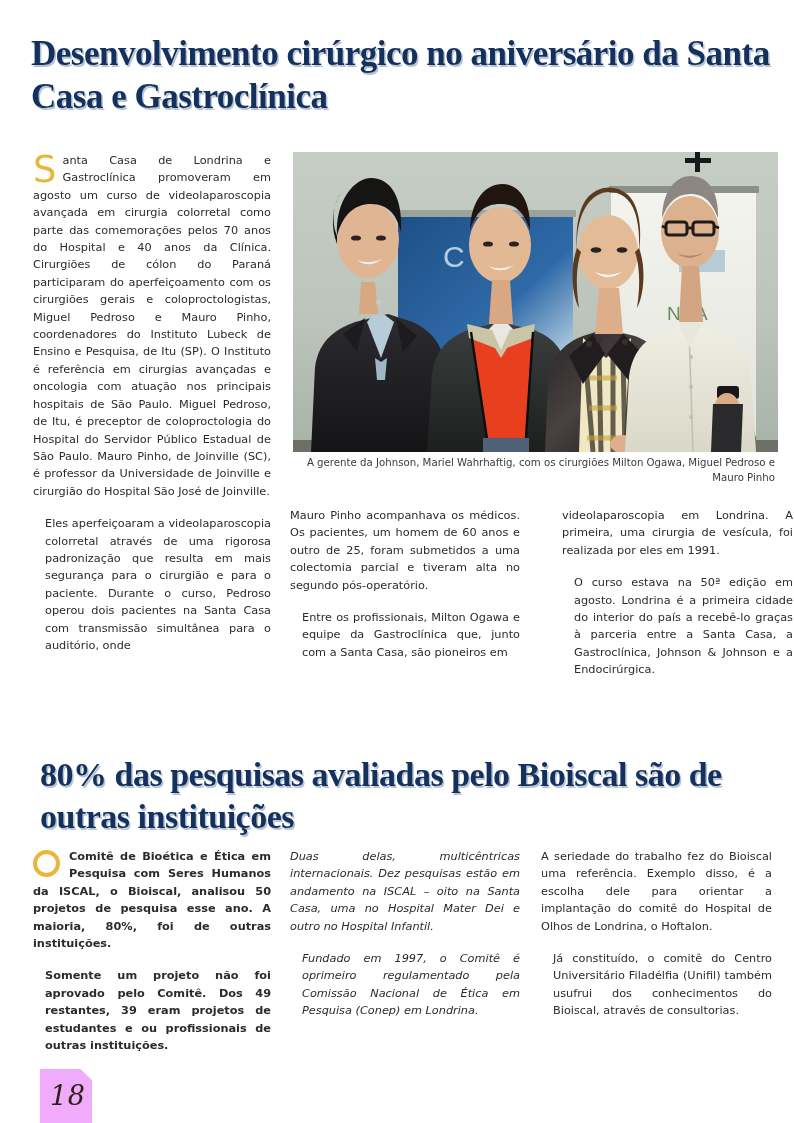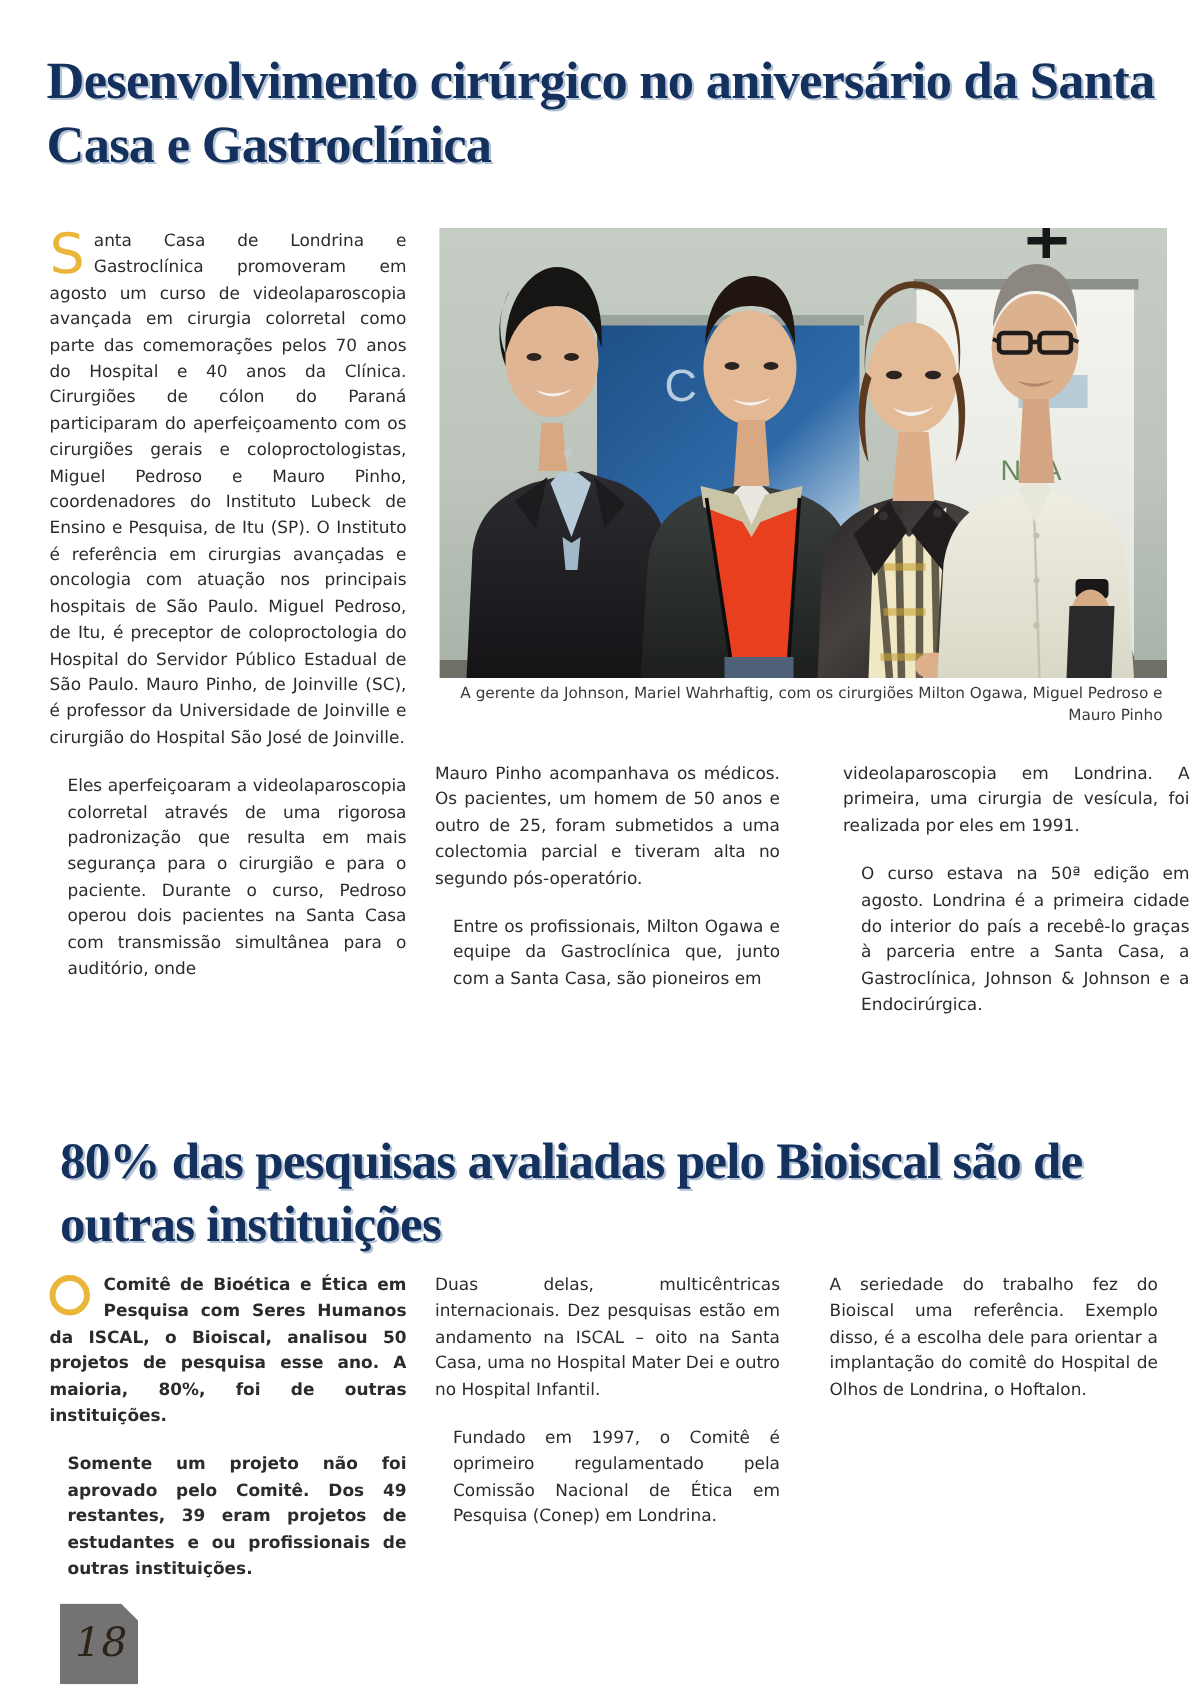--- a/index.html
+++ b/index.html
@@ -102,31 +102,31 @@
     width: 480px;
     font-size: 10.2px;
     line-height: 14.5px;
     color: #3a3a3a;
     font-family: "DejaVu Sans", sans-serif;
     text-align: right;
   }
 
   
   #a2-col1 { left: 33px;  top: 848px; width: 238px; font-weight: bold; }
-  #a2-col2 { left: 290px; top: 848px; width: 230px; }
+  #a2-col2 { left: 290px; top: 848px; width: 230px; font-style: italic; }
   #a2-col3 { left: 541px; top: 848px; width: 231px; }
 
   
   #page-badge {
     position: absolute;
     left: 40px;
     top: 1069px;
     width: 52px;
     height: 54px;
-    background: #737373;
+    background: #f0abfc;
     clip-path: polygon(0 0, 78% 0, 100% 21%, 100% 100%, 0 100%);
   }
   #page-badge-number {
     position: absolute;
     left: 10px;
     top: 11px;
     font-family: "DejaVu Serif", serif;
     font-style: italic;
     font-weight: 400;
     font-size: 27px;
@@ -284,21 +284,21 @@
 
       <rect x="424" y="234" width="22" height="13" rx="3" fill="#191718"></rect>
       <ellipse cx="434" cy="258" rx="13" ry="17" fill="#d8ab87"></ellipse>
       <path d="M420 252 L418 300 L448 300 L450 252 Z" fill="#2a2a2c"></path>
     </svg>
   </div>
 
   <div id="photo-caption">A gerente da Johnson, Mariel Wahrhaftig, com os cirurgiões Milton Ogawa, Miguel Pedroso e Mauro Pinho</div>
 
   <div id="a1-col2" class="col">
-    <p>Mauro Pinho acompanhava os médicos. Os pacientes, um homem de 50 anos e outro de 25, foram submetidos a uma colectomia parcial e tiveram alta no segundo pós-operatório.</p>
+    <p>Mauro Pinho acompanhava os médicos. Os pacientes, um homem de 60 anos e outro de 25, foram submetidos a uma colectomia parcial e tiveram alta no segundo pós-operatório.</p>
     <p>Entre os profissionais, Milton Ogawa e equipe da Gastroclínica que, junto com a Santa Casa, são pioneiros em</p>
   </div>
 
   <div id="a1-col3" class="col">
     <p>videolaparoscopia em Londrina. A primeira, uma cirurgia de vesícula, foi realizada por eles em 1991.</p>
     <p>O curso estava na 50ª edição em agosto. Londrina é a primeira cidade do interior do país a recebê-lo graças à parceria entre a Santa Casa, a Gastroclínica, Johnson &amp; Johnson e a Endocirúrgica.</p>
   </div>
 
   <h2 id="headline-2" class="headline">80% das pesquisas avaliadas pelo Bioiscal são de outras instituições</h2>
 
@@ -307,19 +307,20 @@
     <p>Somente um projeto não foi aprovado pelo Comitê. Dos 49 restantes, 39 eram projetos de estudantes e ou profissionais de outras instituições.</p>
   </div>
 
   <div id="a2-col2" class="col">
     <p>Duas delas, multicêntricas internacionais. Dez pesquisas estão em andamento na ISCAL – oito na Santa Casa, uma no Hospital Mater Dei e outro no Hospital Infantil.</p>
     <p>Fundado em 1997, o Comitê é oprimeiro regulamentado pela Comissão Nacional de Ética em Pesquisa (Conep) em Londrina.</p>
   </div>
 
   <div id="a2-col3" class="col">
     <p>A seriedade do trabalho fez do Bioiscal uma referência. Exemplo disso, é a escolha dele para orientar a implantação do comitê do Hospital de Olhos de Londrina, o Hoftalon.</p>
+    <p>Já constituído, o comitê do Centro Universitário Filadélfia (Unifil) também usufrui dos conhecimentos do Bioiscal, através de consultorias.</p>
   </div>
 
   <div id="page-badge">
     <span id="page-badge-number">18</span>
   </div>
 
 </div>
 
 </body></html>

